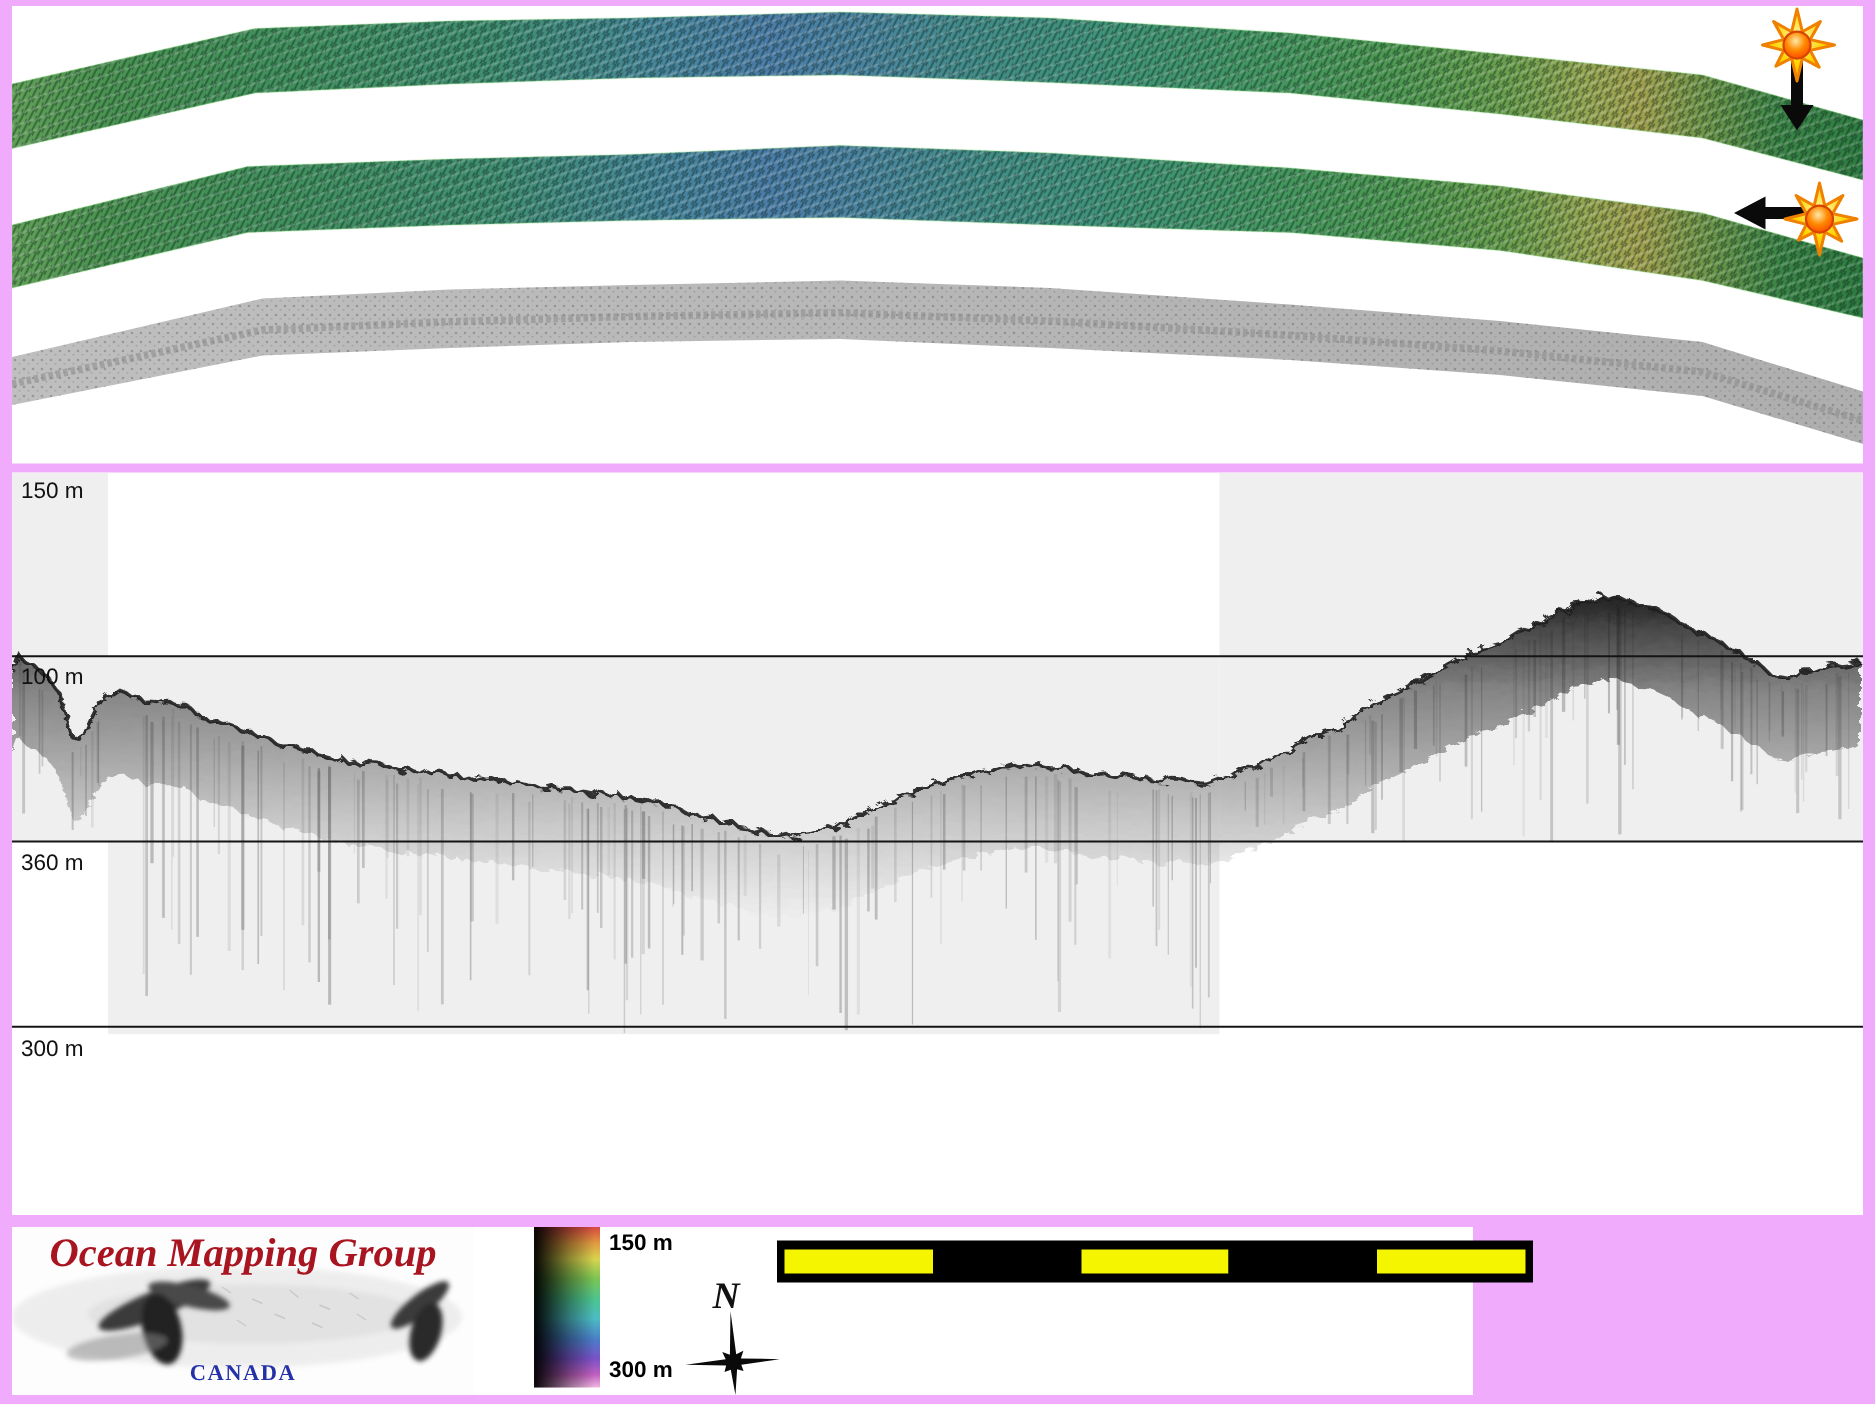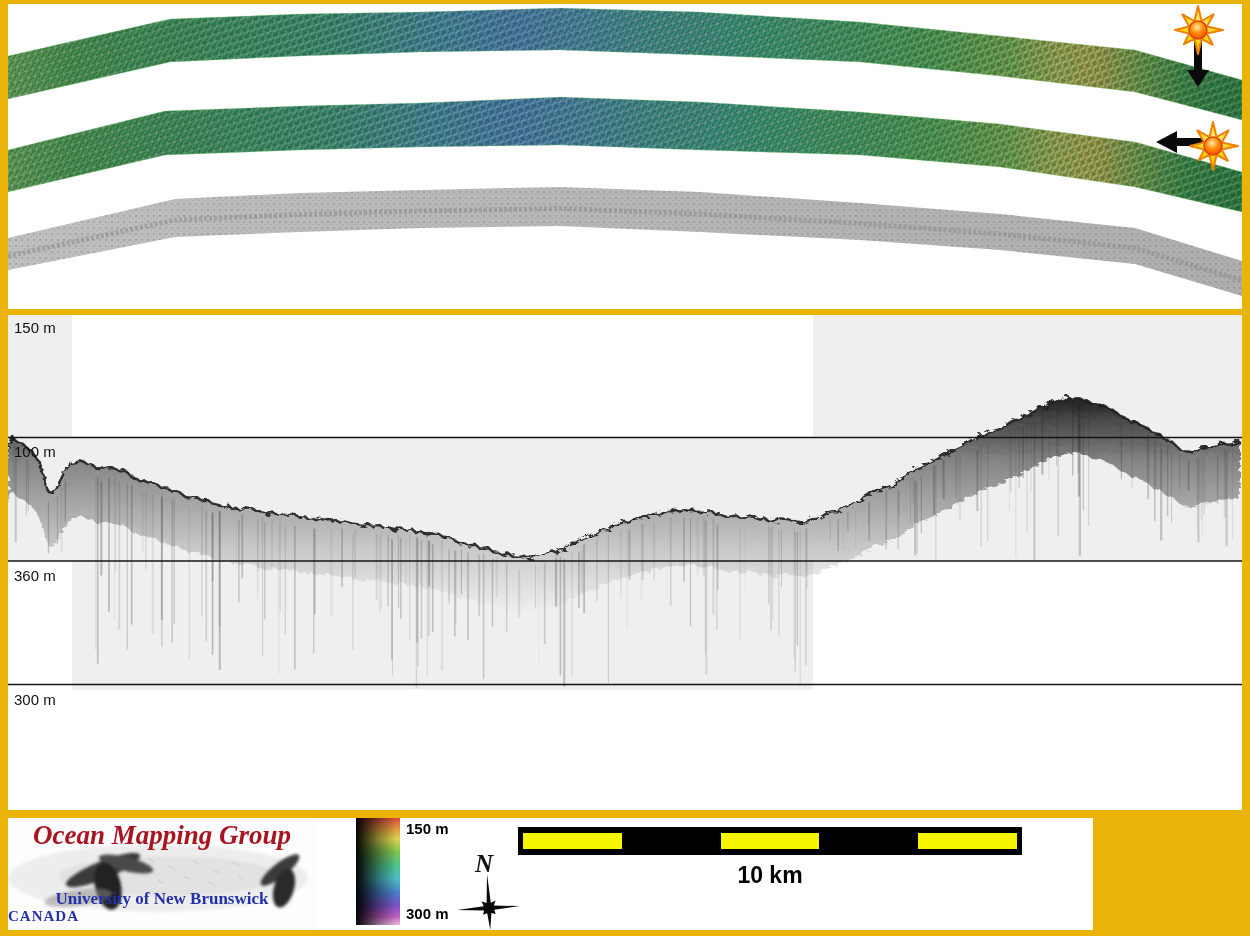--- a/index.html
+++ b/index.html
@@ -1,33 +1,33 @@
 <!DOCTYPE html>
 <html><head>
 <meta charset="utf-8">
 <style>
   html,body{margin:0;padding:0;background:#222;}
-  .stage{position:relative;width:1250px;height:936px;background:#eab308;overflow:hidden;
+  .stage{position:relative;width:1250px;height:936px;background:#f0abfc;overflow:hidden;
          font-family:"Liberation Sans", sans-serif;}
   .panel{position:absolute;background:#fff;}
   #panelA{left:8px;top:4px;width:1234px;height:305px;}
   #panelB{left:8px;top:315px;width:1234px;height:495px;}
-  #panelC{left:8px;top:818px;width:1085px;height:112px;}
+  #panelC{left:8px;top:818px;width:974px;height:112px;}
   svg{position:absolute;left:0;top:0;}
   .depthlab{position:absolute;left:6px;font-size:15px;color:#111;white-space:nowrap;}
   #dl0{top:4px;} #dl1{top:128px;} #dl2{top:252px;} #dl3{top:376px;}
 
   
   #omgbox{position:absolute;left:0;top:0;width:308px;height:112px;background:#fdfdfd;overflow:hidden;}
   #omgtitle{position:absolute;left:0;top:2px;width:308px;text-align:center;
             font-family:"Liberation Serif", serif;font-style:italic;font-weight:bold;
             font-size:27px;color:#a81420;white-space:nowrap;}
   #omguniv{position:absolute;left:0;top:71px;width:308px;text-align:center;
            font-family:"Liberation Serif", serif;font-weight:bold;font-size:17px;color:#2431a8;}
-  #omgcan{position:absolute;left:0;top:90px;width:308px;
+  #omgcan{position:absolute;left:0;top:90px;width:308px;text-align:center;
           font-family:"Liberation Serif", serif;font-weight:bold;font-size:15px;
           letter-spacing:1px;color:#2431a8;}
   #colorbar{position:absolute;left:348px;top:0px;width:44px;height:107px;
     background:
       linear-gradient(to right, rgba(0,0,0,0.93) 4%, rgba(0,0,0,0.35) 55%, rgba(0,0,0,0) 92%),
       linear-gradient(to bottom,#d84840 0%,#e09a40 10%,#d8d44e 20%,#7cc452 32%,#4cc48e 45%,
                       #4cbcc4 57%,#4a7ec8 70%,#7a52c8 82%,#c060c0 92%,#efb6e2 100%);}
   .cbl{position:absolute;left:398px;font-weight:bold;font-size:15px;color:#000;white-space:nowrap;}
   #cbl-top{top:2px;} #cbl-bot{top:87px;}
   #northSvg{left:437px;top:30px;width:84px;height:84px;}
@@ -372,21 +372,20 @@
         </g>
         <g filter="url(#blur1)">
           <ellipse cx="272" cy="52" rx="24" ry="7" fill="#3a3a3a" transform="rotate(-38 272 52)"></ellipse>
           <ellipse cx="276" cy="70" rx="10" ry="20" fill="#2a2a2a" transform="rotate(16 276 70)"></ellipse>
         </g>
         <g opacity="0.35" stroke="#9a9a9a" stroke-width="1">
           <path d="M140,40 l6,4 M160,48 l7,3 M185,42 l6,5 M205,52 l7,3 M225,44 l6,4 M175,58 l7,3 M150,62 l6,4 M200,64 l7,3 M230,58 l6,4"></path>
         </g>
       </svg>
       <div id="omgtitle">Ocean Mapping Group</div>
-      <div id="omguniv">University of New Brunswick</div>
       <div id="omgcan">CANADA</div>
     </div>
 
     <div id="colorbar"></div>
     <div class="cbl" id="cbl-top">150 m</div>
     <div class="cbl" id="cbl-bot">300 m</div>
 
     <svg id="northSvg" viewBox="0 0 84 84">
       <text x="30" y="24" font-family="Liberation Serif, serif" font-size="25" font-style="italic" font-weight="bold" fill="#111">N</text>
       <path id="northStar" fill="#0a0a0a" d="M42.0,26.1 L45.8,54.8 L50.6,52.5 L48.9,57.6 L74.9,58.1 L49.2,61.8 L50.7,66.0 L46.4,64.9 L45.3,82.0 L42.2,65.2 L38.0,66.7 L39.1,62.4 L12.1,61.9 L38.8,58.2 L36.5,53.4 L41.6,55.1 Z"></path>
@@ -394,16 +393,15 @@
 
     <div id="scalebar">
       <div id="sbinner">
           <div style="background: rgb(245, 245, 0);"></div>
           <div style="background: rgb(0, 0, 0);"></div>
           <div style="background: rgb(245, 245, 0);"></div>
           <div style="background: rgb(0, 0, 0);"></div>
           <div style="background: rgb(245, 245, 0);"></div>
         </div>
     </div>
-    <div id="sblabel">10 km</div>
 
   </div>
 </div>
 
 </body></html>

